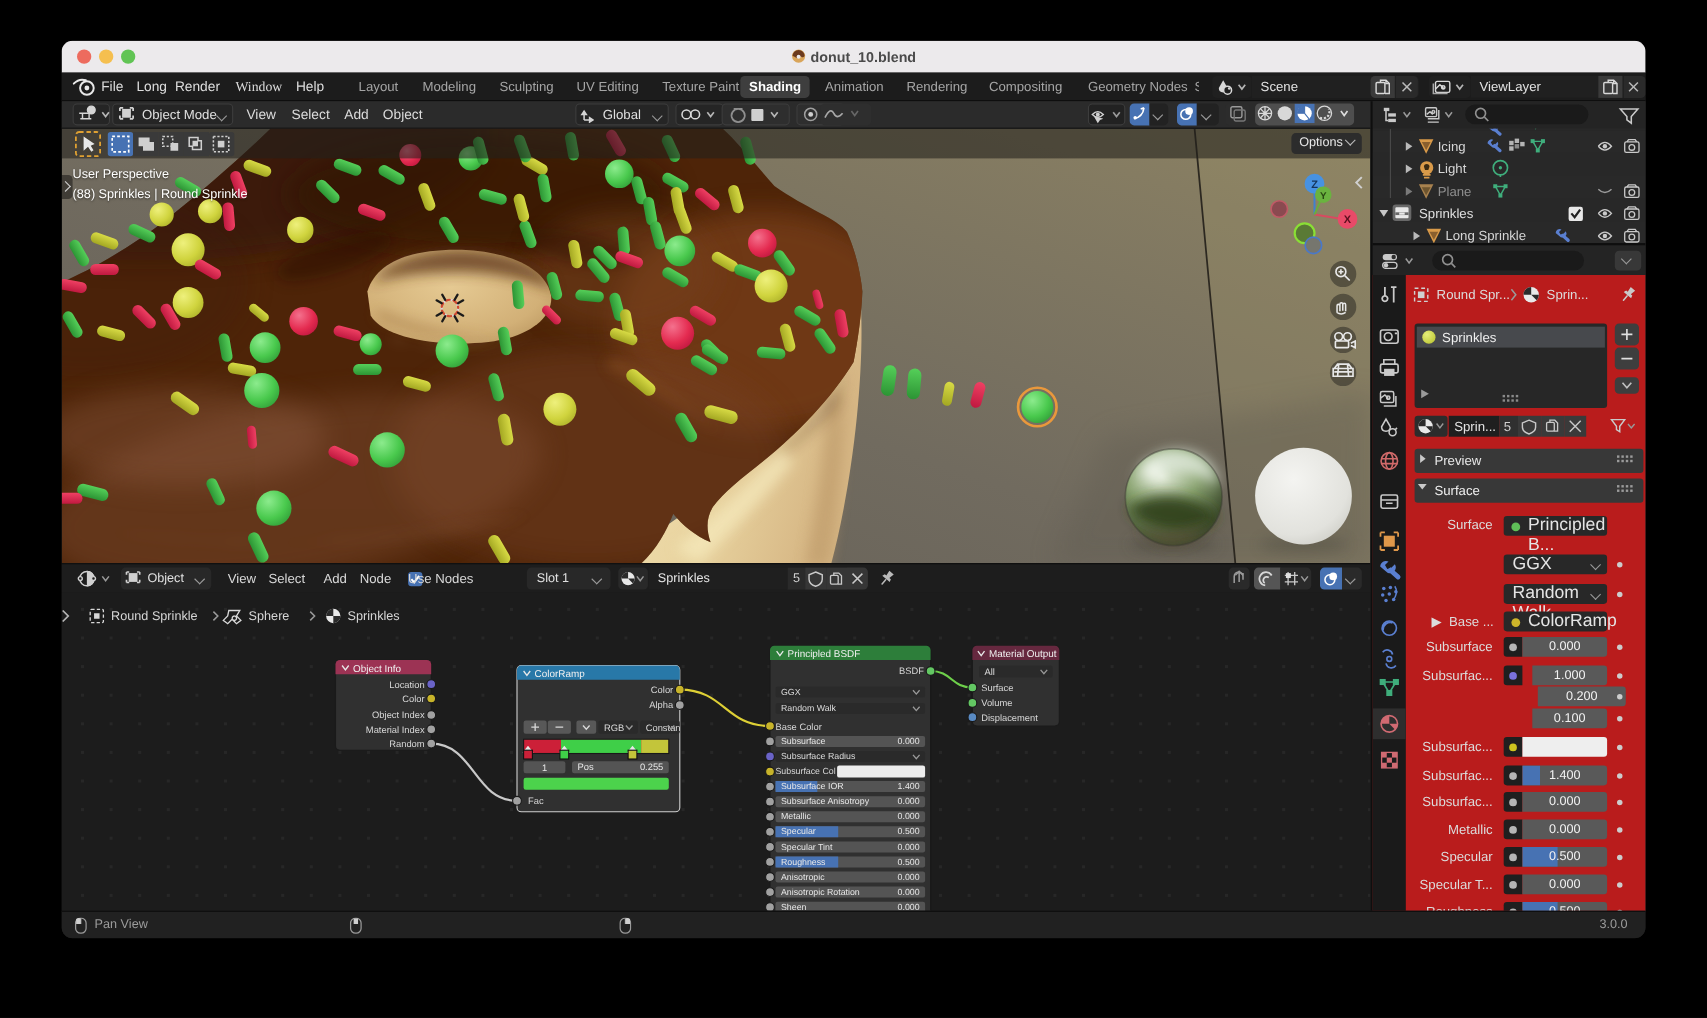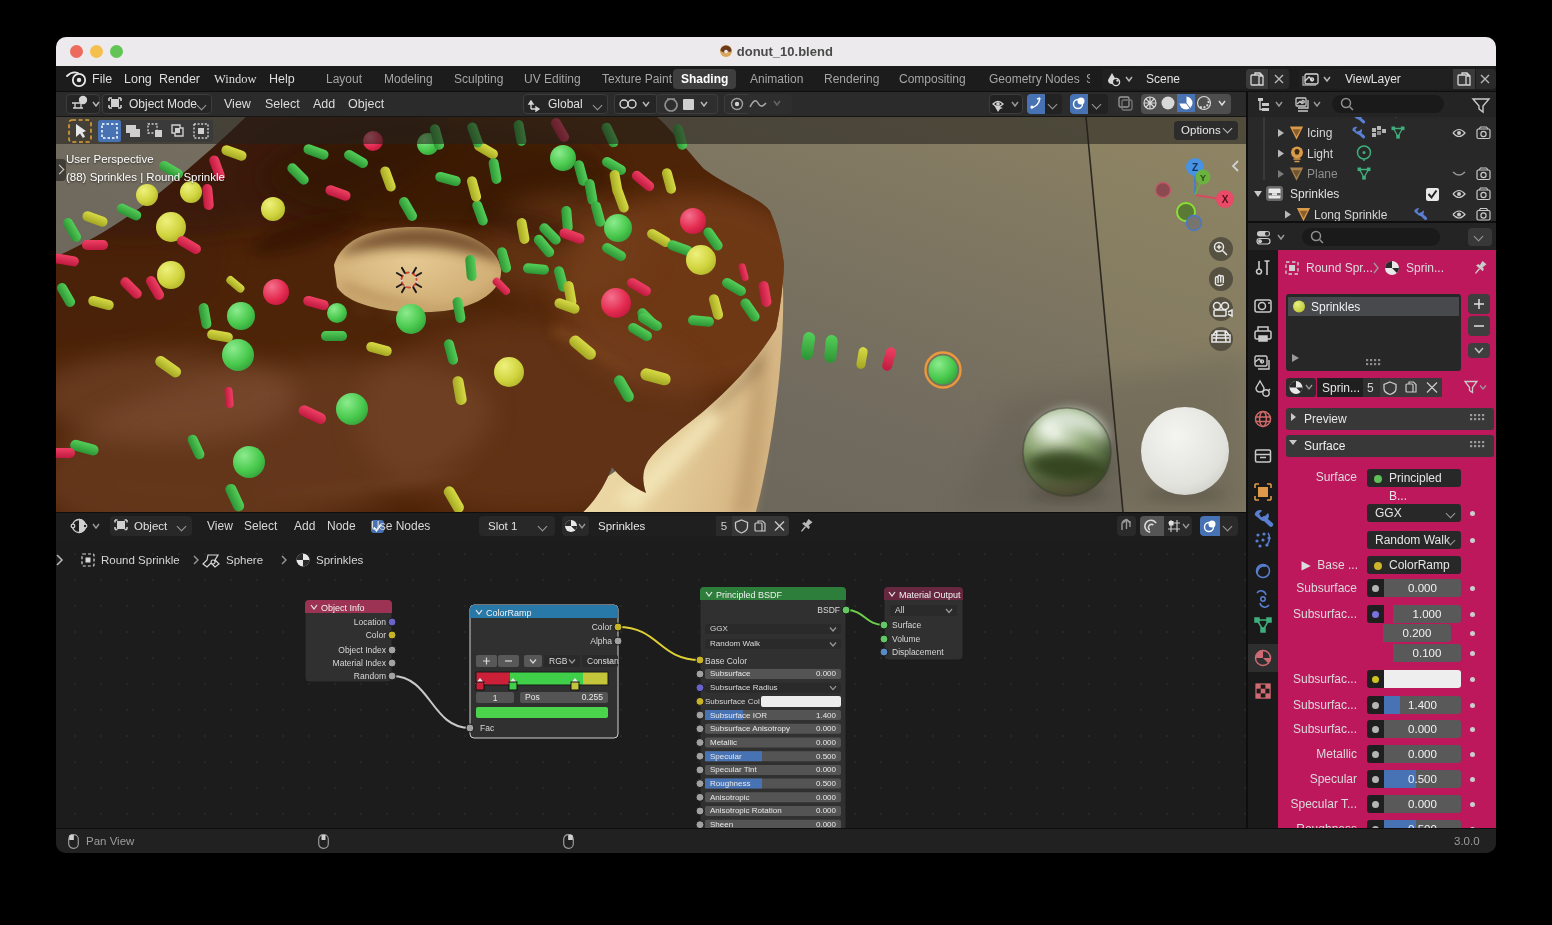--- a/index.html
+++ b/index.html
@@ -20,28 +20,28 @@
 .vptxt{position:absolute;color:#fff;font-size:11.5px;text-shadow:0 1px 2px rgba(0,0,0,.6);}
 #optbtn{position:absolute;left:1118px;top:4px;width:64px;height:19px;background:#2c2c2c;border-radius:4px;color:#e8e8e8;font-size:11.5px;line-height:19px;text-align:center;}
 #nodehdr{position:absolute;left:0;top:475px;width:1190px;height:27px;background:#1d1d1d;border-top:1px solid #0e0e0e;}
 .nhmenu{position:absolute;top:0;height:27px;line-height:27px;color:#d8d8d8;font-size:12px;}
 .nhw{position:absolute;top:3px;height:20px;background:#282828;border-radius:4px;color:#e0e0e0;font-size:11.5px;line-height:20px;}
 #nodecanvas{position:absolute;left:0;top:502px;width:1190px;height:289px;background:#1c1c1c;overflow:hidden;}
 #rightcol{position:absolute;left:1190px;top:55px;width:250px;height:736px;background:#2d2d2d;border-left:2px solid #0e0e0e;}
 #outhdr{position:absolute;left:0;top:0;width:248px;height:25px;background:#242424;}
 #outliner{position:absolute;left:0;top:25px;width:248px;height:104px;background:#282828;}
 #prophdr{position:absolute;left:0;top:129px;width:248px;height:29px;background:#242424;border-top:2px solid #0e0e0e;}
-#props{position:absolute;left:0;top:158px;width:248px;height:578px;background:#be185d;}
+#props{position:absolute;left:0;top:158px;width:248px;height:578px;background:#b91c1c;}
 #ptabs{position:absolute;left:0;top:0;width:30px;height:578px;background:#1a1a1a;}
 .plabel{position:absolute;text-align:right;color:#dcdcdc;font-size:12px;line-height:18px;}
 .pslider{position:absolute;height:18px;background:#595959;border-radius:3px;color:#f2f2f2;font-size:11.5px;line-height:18px;text-align:center;overflow:hidden;}
 .psock{position:absolute;width:17px;height:18px;background:#1f1f1f;border-radius:3px 0 0 3px;}
 .psock i{position:absolute;left:5px;top:5.5px;width:7px;height:7px;border-radius:50%;display:block;}
 .pdot{position:absolute;width:5px;height:5px;border-radius:50%;background:#cccccc;}
-.pdrop{position:absolute;height:18px;background:#282828;border-radius:3px;color:#e5e5e5;font-size:12px;line-height:18px;}
+.pdrop{position:absolute;height:18px;background:#282828;border-radius:3px;color:#e5e5e5;font-size:16px;line-height:18px;}
 #statusbar{position:absolute;left:0;top:791px;width:1440px;height:25px;background:#212121;border-top:1px solid #0e0e0e;color:#9c9c9c;font-size:11.5px;line-height:25px;}
 .chev{display:inline-block;width:7px;height:7px;border-right:1.5px solid #9a9a9a;border-bottom:1.5px solid #9a9a9a;transform:rotate(45deg);vertical-align:2px;}
 </style></head>
 <body>
 <div id="win">
 <div id="titlebar">
  <div class="tl" style="left:14px;background:#ed6b5e;"></div>
  <div class="tl" style="left:34px;background:#f5bf4f;"></div>
  <div class="tl" style="left:54px;background:#61c454;"></div>
  <div id="title"><svg style="vertical-align:-2px;" width="14" height="14" viewBox="0 0 14 14">
@@ -1118,21 +1118,21 @@
             <i style="background:#b5b5b5;"></i>
           </div>
 <div class="pslider" style="left:106px;top:329px;width:77px;border-radius:0 3px 3px 0;"><span style="position:relative;">0.000</span></div>
 <div class="pdot" style="left:191.5px;top:335.5px;"></div>
 <div class="plabel" style="left:0px;top:355px;width:79px;">Subsurfac...</div>
 <div class="psock" style="left:89px;top:355px;">
             <i style="background:#7a72dd;"></i>
           </div>
 <div class="pslider" style="left:115px;top:355px;width:68px;border-radius:0 3px 3px 0;"><span style="position:relative;">1.000</span></div>
 <div class="pdot" style="left:191.5px;top:361.5px;"></div>
-<div class="pslider" style="left:105px;top:374px;width:68px;border-radius:0 3px 3px 0;"><span style="position:relative;">0.200</span></div>
+<div class="pslider" style="left:120px;top:374px;width:80px;border-radius:0 3px 3px 0;"><span style="position:relative;">0.200</span></div>
 <div class="pdot" style="left:191.5px;top:380.5px;"></div>
 <div class="pslider" style="left:115px;top:394px;width:68px;border-radius:0 3px 3px 0;"><span style="position:relative;">0.100</span></div>
 <div class="pdot" style="left:191.5px;top:400.5px;"></div>
 <div class="plabel" style="left:0px;top:420px;width:79px;">Subsurfac...</div>
 <div class="psock" style="left:89px;top:420px;">
             <i style="background:#cdc41f;"></i>
           </div>
 <div class="abs" style="left:106px;top:420px;width:77px;height:18px;background:#eeeeee;border-radius:0 3px 3px 0;"></div>
 <div class="pdot" style="left:191.5px;top:426.5px;"></div>
 <div class="plabel" style="left:0px;top:446px;width:79px;">Subsurfac...</div>

